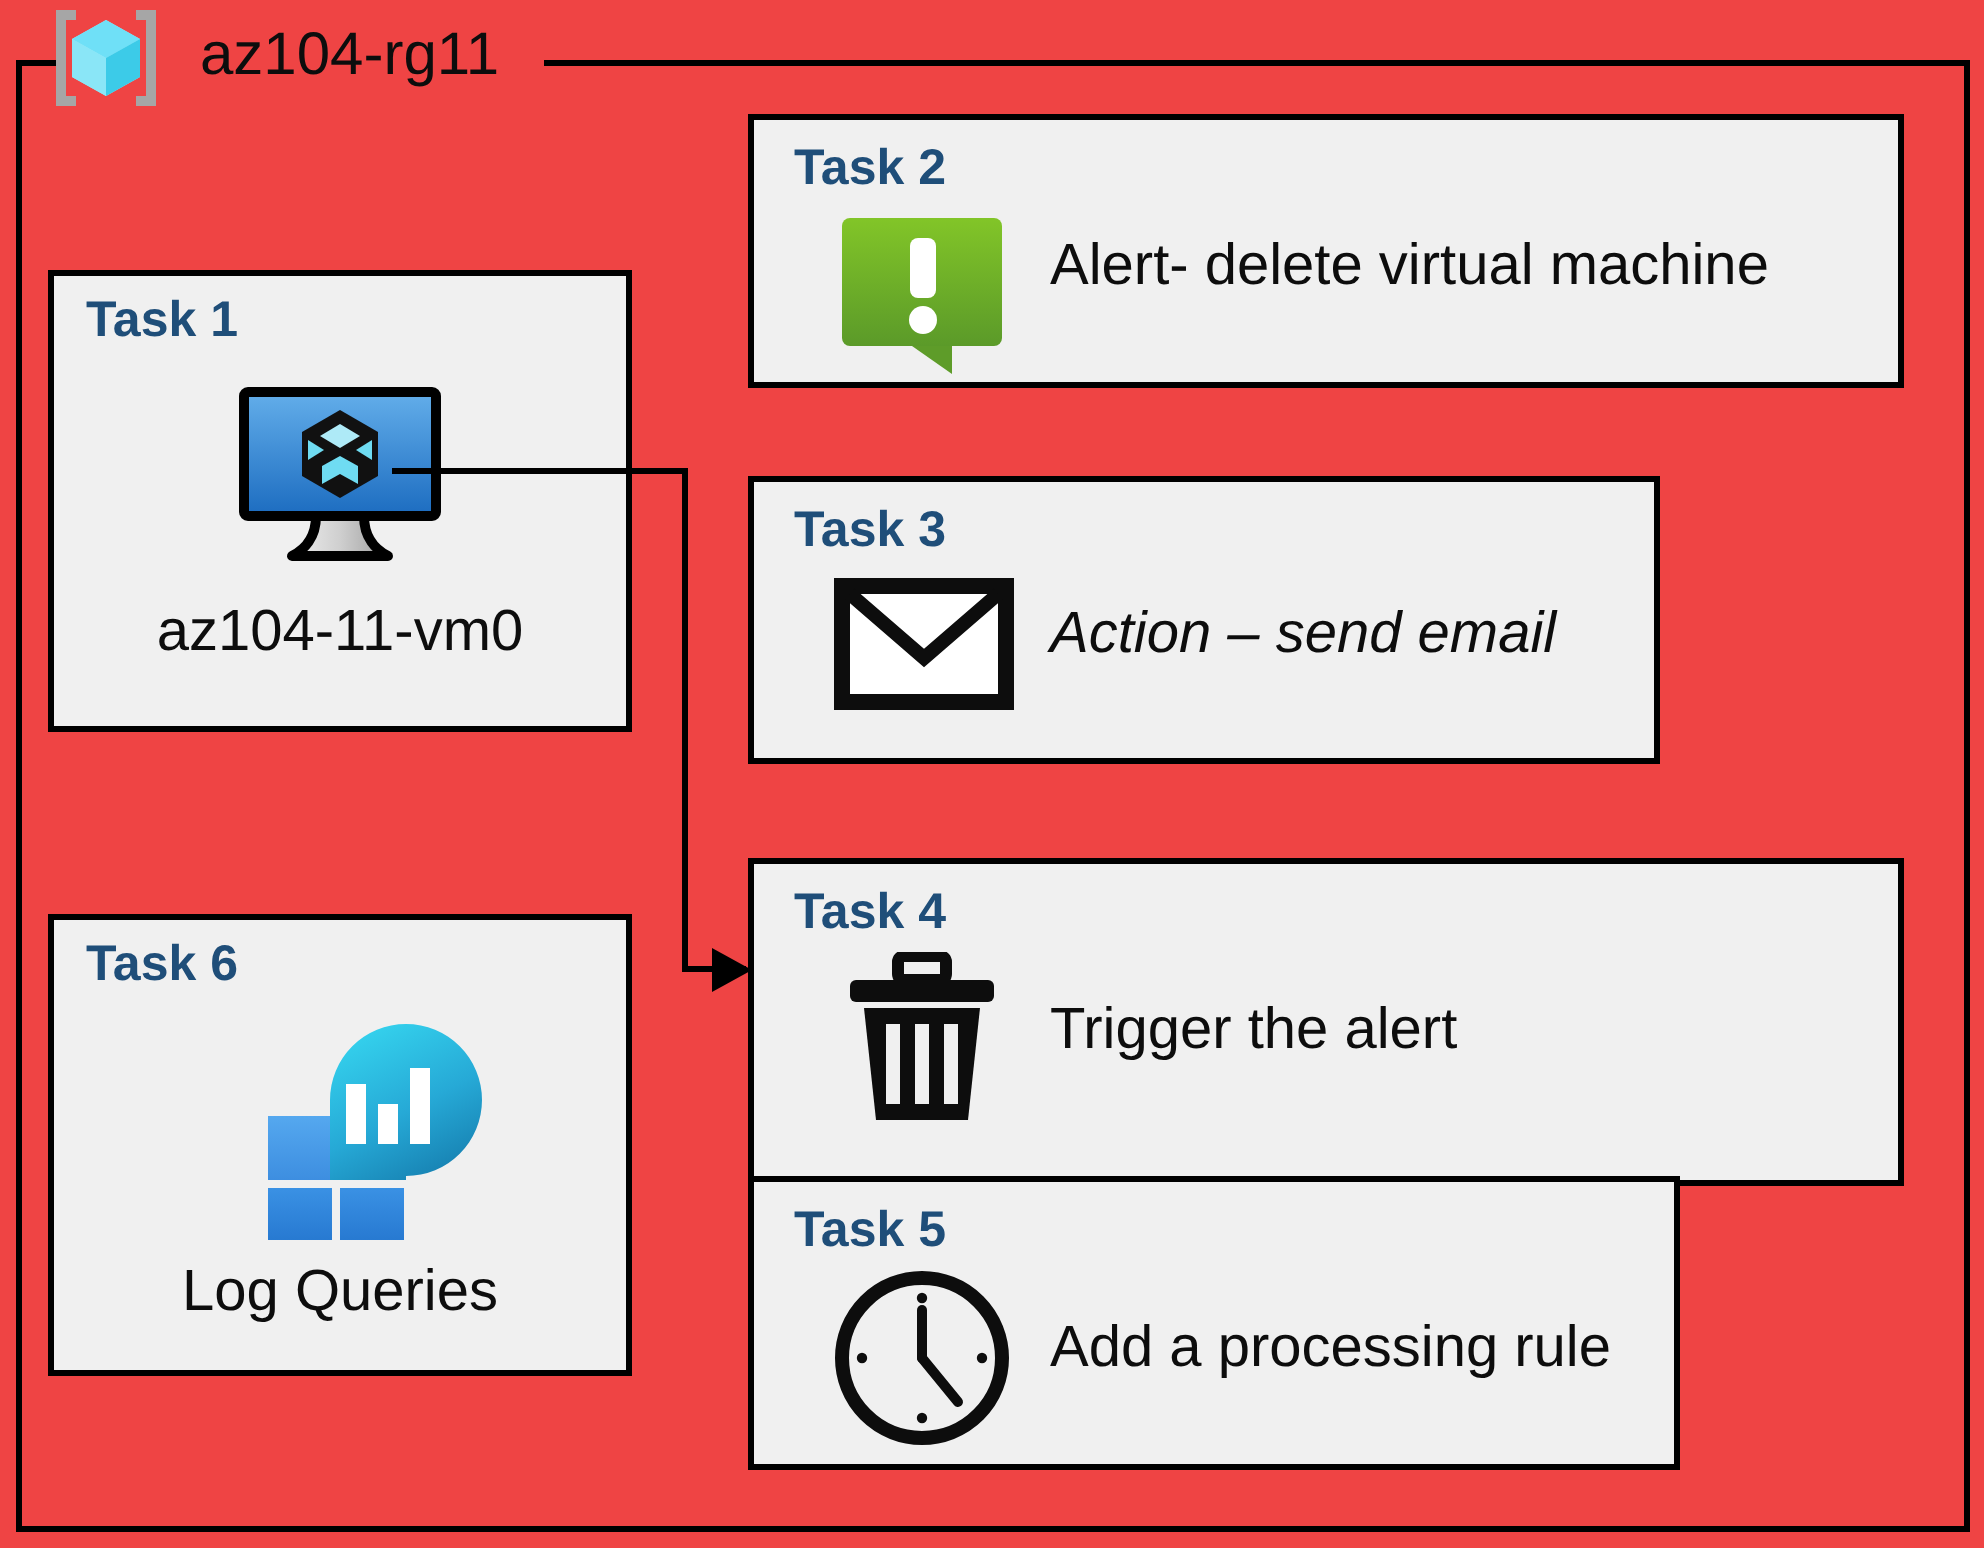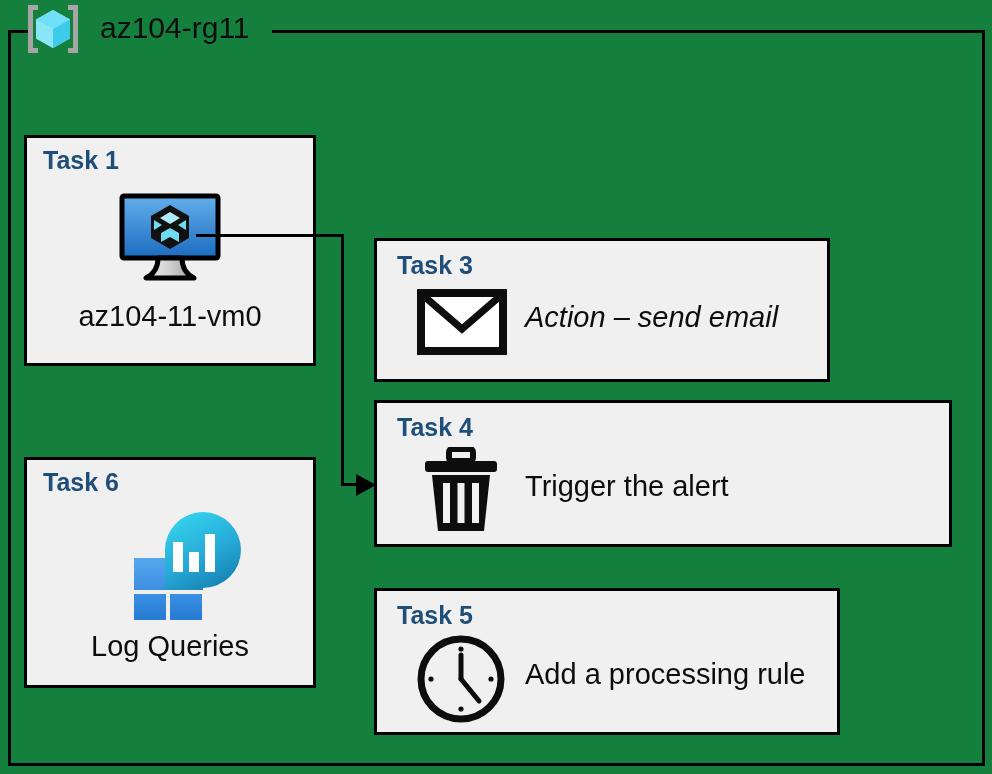--- a/index.html
+++ b/index.html
@@ -7,21 +7,21 @@
     padding: 0;
     background: #ffffff;
   }
   body {
     font-family: "Liberation Sans", sans-serif;
   }
   #canvas {
     position: relative;
     width: 992px;
     height: 774px;
-    background: #15803d;
+    background: #ef4444;
     overflow: hidden;
   }
 
   
   .frame-edge {
     position: absolute;
     background: #000000;
   }
   #frame-left   { left: 8px;  top: 30px;  width: 3px;  height: 736px; }
   #frame-bottom { left: 8px;  top: 763px; width: 977px; height: 3px; }
@@ -81,21 +81,21 @@
   }
 
   
   .card-right .card-label { left: 20px; top: 10px; }
 
   
   #card-task1 { left: 24px;  top: 135px; width: 292px; height: 231px; }
   #card-task6 { left: 24px;  top: 425px; width: 292px; height: 231px; margin-top: 32px; }
   #card-task2 { left: 374px; top: 57px;  width: 578px; height: 137px; }
   #card-task3 { left: 374px; top: 238px; width: 456px; height: 144px; }
-  #card-task4 { left: 374px; top: 400px; width: 578px; height: 147px; }
+  #card-task4 { left: 374px; top: 429px; width: 578px; height: 164px; }
   #card-task5 { left: 374px; top: 588px; width: 466px; height: 147px; }
 
   
   .conn {
     position: absolute;
     background: #000000;
   }
   #conn-h1  { left: 196px; top: 234px; width: 148px; height: 3px; }
   #conn-v1  { left: 341px; top: 234px; width: 3px;  height: 252px; }
   #conn-h2  { left: 341px; top: 483px; width: 32px; height: 3px; }
@@ -196,20 +196,38 @@
         <path d="M40 78 L40 38 A38 38 0 1 1 78 76 L78 78 Z" fill="url(#logDrop)"></path>
 
         <rect x="48" y="30" width="10" height="30" fill="#ffffff"></rect>
         <rect x="64" y="40" width="10" height="20" fill="#ffffff"></rect>
         <rect x="80" y="22" width="10" height="38" fill="#ffffff"></rect>
       </svg>
     </div>
     <div class="card-caption" style="top:170px;">Log Queries</div>
   </div>
 
+  <div class="card card-right" id="card-task2">
+    <div class="card-label">Task 2</div>
+    <div class="card-icon" style="left:41px; top:47px; width:88px; height:80px;">
+      <svg width="88" height="80" viewBox="0 0 88 80" xmlns="http://www.w3.org/2000/svg">
+        <defs>
+          <linearGradient id="alertGrad" x1="0" y1="0" x2="0" y2="1">
+            <stop offset="0%" stop-color="#82c528"></stop>
+            <stop offset="100%" stop-color="#5b9a29"></stop>
+          </linearGradient>
+        </defs>
+        <rect x="3" y="2" width="80" height="64" rx="4" fill="url(#alertGrad)"></rect>
+        <polygon points="38,66 58,66 58,80" fill="#5e9c29"></polygon>
+        <rect x="37" y="12" width="13" height="30" rx="4" fill="#ffffff"></rect>
+        <circle cx="43.5" cy="53" r="7" fill="#ffffff"></circle>
+      </svg>
+    </div>
+    <div class="card-text" style="left:148px; top:57px;">Alert- delete virtual machine</div>
+  </div>
 
   <div class="card card-right" id="card-task3">
     <div class="card-label">Task 3</div>
     <div class="card-icon" style="left:40px; top:48px; width:90px; height:66px;">
       <svg width="90" height="66" viewBox="0 0 90 66" xmlns="http://www.w3.org/2000/svg">
         <rect x="4" y="4" width="82" height="58" fill="#ffffff" stroke="#0d0d0d" stroke-width="8"></rect>
         <path d="M8 8 L45 40 L82 8" fill="none" stroke="#0d0d0d" stroke-width="7"></path>
       </svg>
     </div>
     <div class="card-text" style="left:148px; top:60px;font-style:italic;">Action – send email</div>

